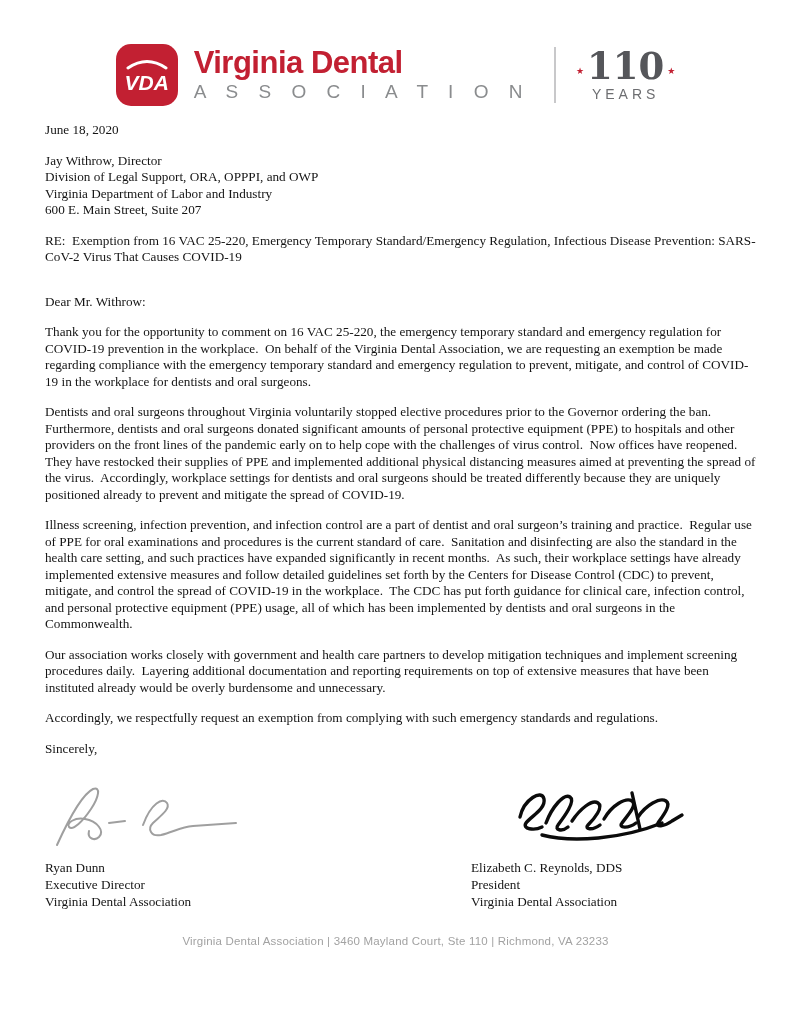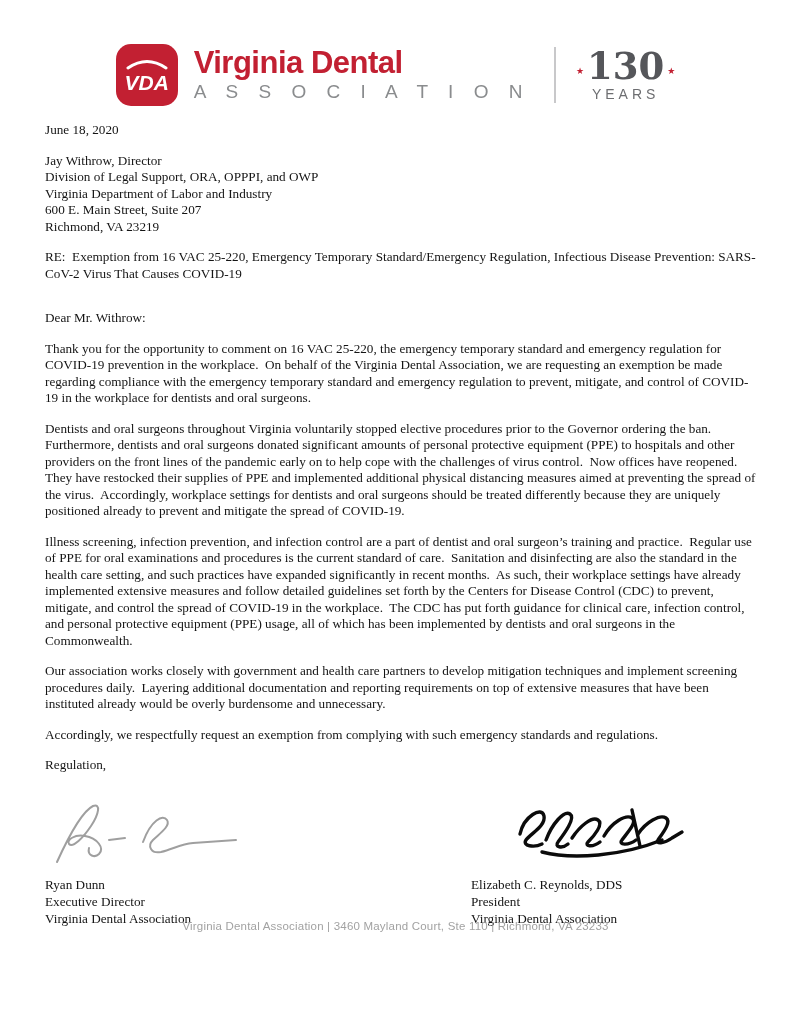--- a/index.html
+++ b/index.html
@@ -98,21 +98,21 @@
 
   .names-row {
     display:flex; justify-content:space-between;
     padding:0 44px 0 45px;
   }
   .name-block { font-size:13.2px; line-height:17px; }
   .name-block.right { width:276px; }
 
   
   .footer {
-    position:absolute; left:0; right:0; bottom:92px;
+    position:absolute; left:0; right:0; bottom:77px;
     text-align:center;
     font-family:"Liberation Sans", sans-serif;
     font-size:11.5px;
     color:#a2a2a2;
     letter-spacing:0.2px;
   }
 </style>
 </head>
 <body>
 
@@ -126,49 +126,48 @@
       <div class="vda-text">VDA</div>
     </div>
     <div class="logo-words">
       <div class="logo-title">Virginia Dental</div>
       <div class="logo-subtitle">A S S O C I A T I O N</div>
     </div>
     <div class="logo-divider"></div>
     <div class="anniv">
       <div class="anniv-row">
         <span class="anniv-star">★</span>
-        <span class="anniv-num">130</span>
+        <span class="anniv-num">110</span>
         <span class="anniv-star">★</span>
       </div>
       <div class="anniv-label">YEARS</div>
     </div>
   </div>
 
   <div class="letter">
     <p>June 18, 2020</p>
 
     <div class="addr-block">
       <div class="addr-line">Jay Withrow, Director</div>
       <div class="addr-line">Division of Legal Support, ORA, OPPPI, and OWP</div>
       <div class="addr-line">Virginia Department of Labor and Industry</div>
       <div class="addr-line">600 E. Main Street, Suite 207</div>
-      <div class="addr-line">Richmond, VA 23219</div>
     </div>
 
     <p class="re-line">RE:  Exemption from 16 VAC 25-220, Emergency Temporary Standard/Emergency Regulation, Infectious Disease Prevention: SARS-CoV-2 Virus That Causes COVID-19</p>
 
     <p>Dear Mr. Withrow:</p>
 
     <p>Thank you for the opportunity to comment on 16 VAC 25-220, the emergency temporary standard and emergency regulation for COVID-19 prevention in the workplace.  On behalf of the Virginia Dental Association, we are requesting an exemption be made regarding compliance with the emergency temporary standard and emergency regulation to prevent, mitigate, and control of COVID-19 in the workplace for dentists and oral surgeons.</p>
     <p>Dentists and oral surgeons throughout Virginia voluntarily stopped elective procedures prior to the Governor ordering the ban.  Furthermore, dentists and oral surgeons donated significant amounts of personal protective equipment (PPE) to hospitals and other providers on the front lines of the pandemic early on to help cope with the challenges of virus control.  Now offices have reopened.  They have restocked their supplies of PPE and implemented additional physical distancing measures aimed at preventing the spread of the virus.  Accordingly, workplace settings for dentists and oral surgeons should be treated differently because they are uniquely positioned already to prevent and mitigate the spread of COVID-19.</p>
     <p><span>Illness screening, infection prevention, and infection control are a part of </span><span class="bold">dentist and oral surgeon’s training and practice</span><span>.  Regular use of PPE for oral examinations and procedures is the current standard of care.  Sanitation and disinfecting are also the standard in the health care setting, and such practices have expanded significantly in recent months.  As such, their workplace settings have already implemented extensive measures and follow detailed guidelines set forth by the Centers for Disease Control (CDC) to prevent, mitigate, and control the spread of COVID-19 in the workplace.  The CDC has put forth guidance for clinical care, infection control, and personal protective equipment (PPE) usage, all of which has been implemented by dentists and oral surgeons in the Commonwealth.</span></p>
     <p>Our association works closely with government and health care partners to develop mitigation techniques and implement screening procedures daily.  Layering additional documentation and reporting requirements on top of extensive measures that have been instituted already would be overly burdensome and unnecessary.</p>
     <p>Accordingly, we respectfully request an exemption from complying with such emergency standards and regulations.</p>
 
-    <p>Regulation,</p>
+    <p>Sincerely,</p>
   </div>
 
   <div class="sig-row">
     <svg class="sig-left" width="200" height="72" viewBox="0 0 200 72">
       <g stroke="#8f8f8f" stroke-width="2" fill="none" stroke-linecap="round" opacity="0.85">
         <path d="M6,64 C16,42 30,14 42,8 C50,5 48,16 40,28 C32,40 22,50 18,46 C15,42 24,36 34,38"></path>
         <path d="M34,38 C46,40 54,50 48,56 C44,60 36,58 38,50"></path>
         <path d="M58,42 L74,40"></path>
         <path d="M92,44 C100,22 112,16 116,22 C120,28 108,36 102,42 C96,48 100,56 110,54 C122,51 130,46 142,45 L185,42"></path>
       </g>

